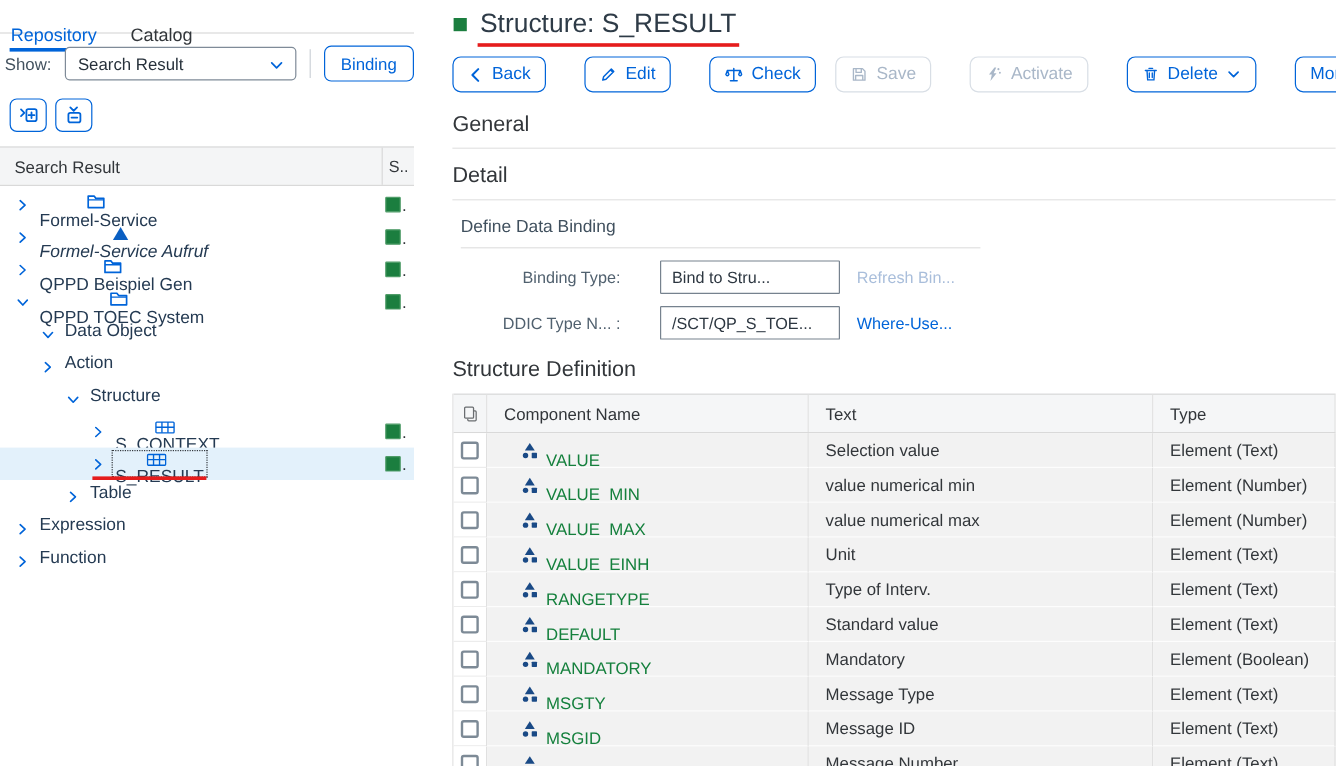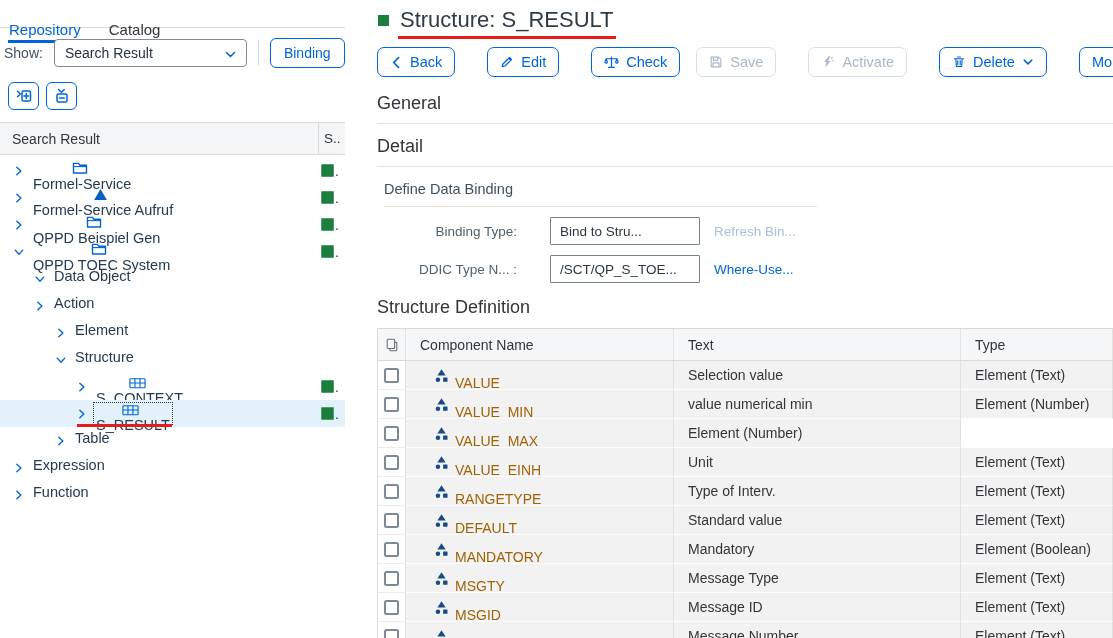--- a/index.html
+++ b/index.html
@@ -69,21 +69,21 @@
   .t-head > div { display:flex; align-items:center; font-size:14px; color:#32363a; border-right:1px solid #e3e3e3; padding-left:14px; }
   .t-head .c0 { justify-content:center; padding-left:0; }
   .t-body .t-row { height:29px; }
   .t-cell { display:flex; align-items:center; background:#f2f2f2; border-right:1px solid #e0e0e0;
     border-bottom:1px solid #fdfdfd; font-size:14px; color:#32363a; padding-left:14px; overflow:hidden; white-space:nowrap; }
   .t-cell.cb-cell { background:#fff; justify-content:center; padding-left:0; border-bottom:1px solid #ececec; }
   .t-body .t-row:last-child .t-cell { border-bottom:1px solid #dcdcdc; }
   .checkbox { width:15px; height:15px; border:2px solid #7d8a96; border-radius:2.5px; background:#fff; cursor:pointer; }
   .comp-cell { padding-left:28px; }
   .comp-ico { margin-right:6px; }
-  .comp-link { color:#a16207; text-decoration:none;margin-top:16px; }
+  .comp-link { color:#15803d; text-decoration:none;margin-top:16px; }
 </style>
 </head>
 <body>
 
 <div class="left-panel">
   <div class="tabs">
     <div class="tab active">Repository</div>
     <div class="tab">Catalog</div>
   </div>
 
@@ -148,21 +148,21 @@
             </span>
             <span>Formel-Service</span>
           </span>
         </div>
         <span class="tree-status">
           <span class="g-square"></span>
           <span class="g-dot">.</span>
         </span>
       </div>
       <div class="tree-row">
-        <div class="row-inner" style="margin-left: 14px;">
+        <div class="row-inner" style="margin-left: 14px; font-style: italic;">
           <span class="tree-chev">
             <svg width="10" height="12" viewBox="0 0 16 16">
               <path d="M4.5 2l6.5 6-6.5 6" fill="none" stroke="#0064d9" stroke-width="2.2" stroke-linecap="round" stroke-linejoin="round"></path>
             </svg>
           </span>
           <span class="focus-wrap">
             <span class="tree-ico">
               <svg width="15" height="15" viewBox="0 0 16 16">
                 <path d="M8 2.2 14.8 13.8H1.2z" fill="#0a5fc2"></path>
               </svg>
@@ -233,32 +233,20 @@
       </div>
       <div class="tree-row">
         <div class="row-inner" style="margin-left: 35px;">
           <span class="tree-chev">
             <svg width="10" height="12" viewBox="0 0 16 16">
               <path d="M4.5 2l6.5 6-6.5 6" fill="none" stroke="#0064d9" stroke-width="2.2" stroke-linecap="round" stroke-linejoin="round"></path>
             </svg>
           </span>
           <span class="focus-wrap">
             <span>Action</span>
-          </span>
-        </div>
-      </div>
-      <div class="tree-row">
-        <div class="row-inner" style="margin-left: 56px;">
-          <span class="tree-chev">
-            <svg width="10" height="12" viewBox="0 0 16 16">
-              <path d="M4.5 2l6.5 6-6.5 6" fill="none" stroke="#0064d9" stroke-width="2.2" stroke-linecap="round" stroke-linejoin="round"></path>
-            </svg>
-          </span>
-          <span class="focus-wrap">
-            <span>Element</span>
           </span>
         </div>
       </div>
       <div class="tree-row">
         <div class="row-inner" style="margin-left: 56px;">
           <span class="tree-chev">
             <svg width="12" height="12" viewBox="0 0 16 16">
               <path d="M2 5l6 6.5L14 5" fill="none" stroke="#0064d9" stroke-width="2.2" stroke-linecap="round" stroke-linejoin="round"></path>
             </svg>
           </span>
@@ -513,20 +501,21 @@
           <div class="t-cell comp-cell">
             <span class="comp-ico">
               <svg width="15" height="15" viewBox="0 0 16 16">
                 <polygon points="8,1.2 12.4,8 3.6,8" fill="#1a4a86"></polygon>
                 <circle cx="4.2" cy="12.4" r="2.4" fill="#1a4a86"></circle>
                 <rect x="9.7" y="10" width="4.7" height="4.7" rx="0.6" fill="#1a4a86"></rect>
               </svg>
             </span>
             <a class="comp-link" href="#">VALUE_MAX</a>
           </div>
+          <div class="t-cell">value numerical max</div>
           <div class="t-cell">Element (Number)</div>
         </div>
         <div class="t-row">
           <div class="t-cell cb-cell">
             <span class="checkbox"></span>
           </div>
           <div class="t-cell comp-cell">
             <span class="comp-ico">
               <svg width="15" height="15" viewBox="0 0 16 16">
                 <polygon points="8,1.2 12.4,8 3.6,8" fill="#1a4a86"></polygon>

